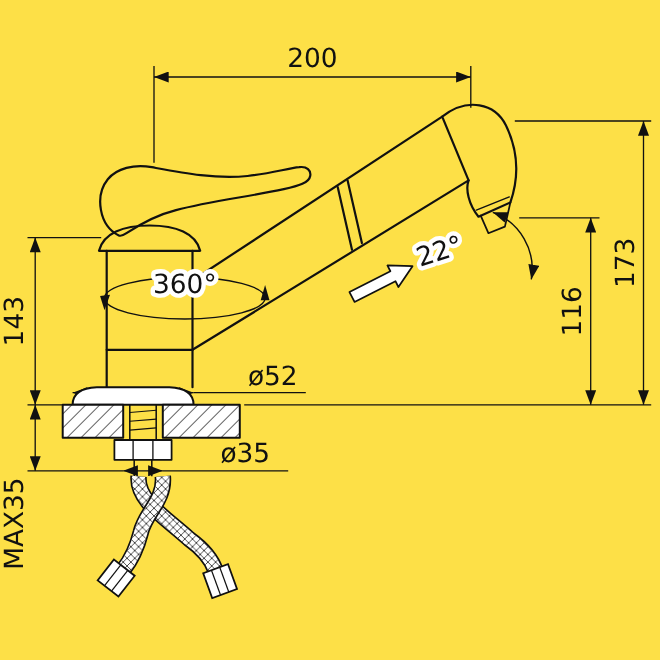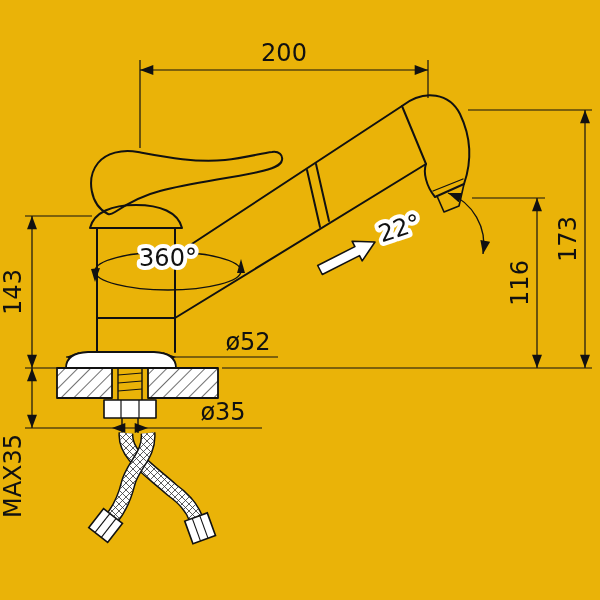--- a/index.html
+++ b/index.html
@@ -5,21 +5,21 @@
   html, body {
     margin: 0;
     padding: 0;
     background: #ffffff;
     font-family: "DejaVu Sans", "Liberation Sans", sans-serif;
   }
   .canvas {
     position: relative;
     width: 600px;
     height: 600px;
-    background: #eab308;
+    background: #fde047;
     overflow: hidden;
     text-decoration: underline;
   }
   svg { display: block; }
   text {
     font-family: "DejaVu Sans", "Liberation Sans", sans-serif;
     font-size: 24px;
     fill: #111111;
   }
   .halo {

